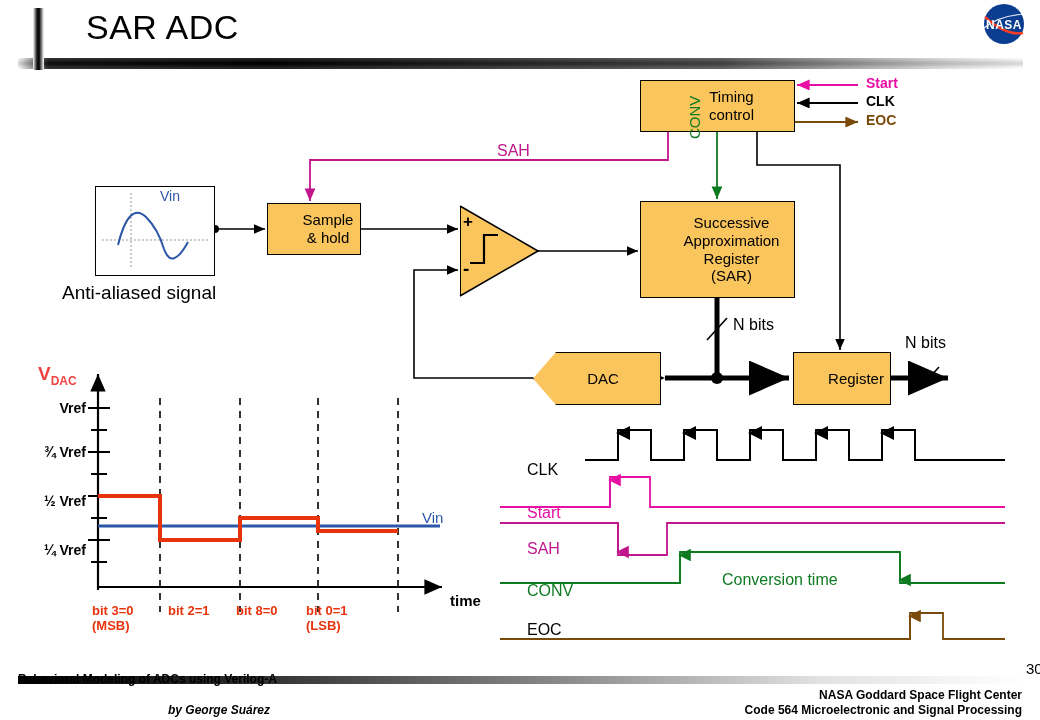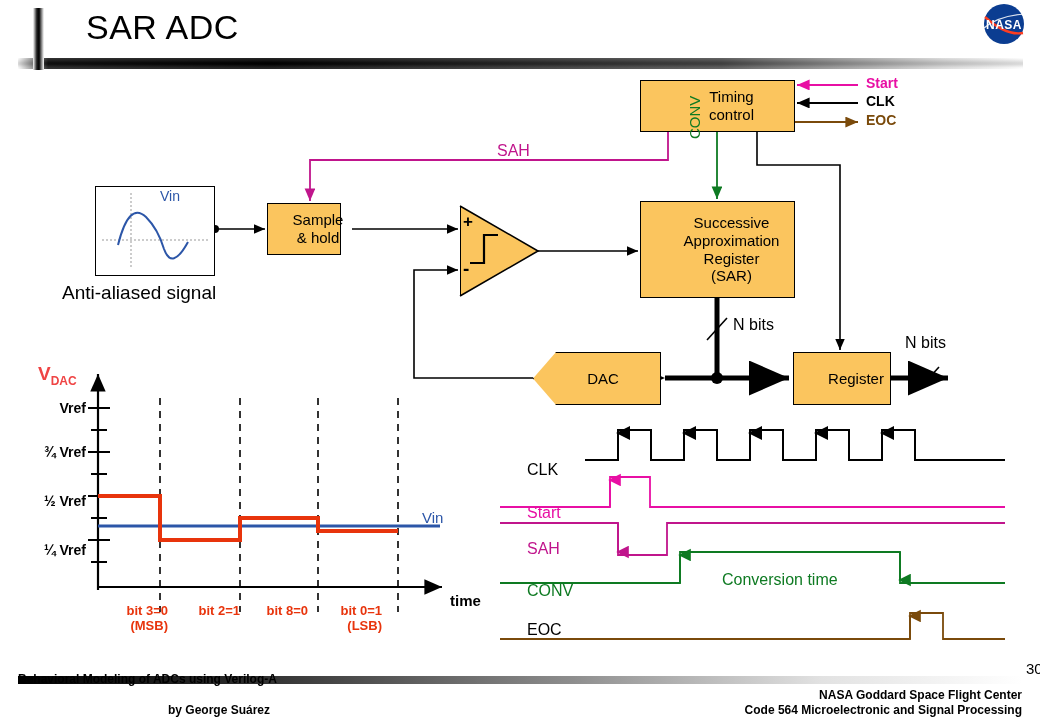--- a/index.html
+++ b/index.html
@@ -18,21 +18,21 @@
   #page-title{left:86px;top:8px;font-size:34px;letter-spacing:.5px;}
 
   
   #nasa-logo{right:8px;top:2px;width:56px;height:45px;}
 
   
   .block{background:#FBC55E;border:1.4px solid #000;box-sizing:border-box;
          display:flex;flex-direction:column;align-items:center;justify-content:center;
          font-size:15px;line-height:1.18;text-align:center;padding-left:28px;}
   #blk-timing{left:640px;top:80px;width:155px;height:52px;}
-  #blk-sample{left:267px;top:203px;width:74px;height:52px;}
+  #blk-sample{left:267px;top:203px;width:94px;height:52px;}
   #blk-sar{left:640px;top:201px;width:155px;height:97px;}
   #blk-register{left:793px;top:352px;width:98px;height:53px;}
   #blk-dac{left:533px;top:352px;width:128px;height:53px;background:transparent;border:none;
            display:block;}
   #blk-dac .pent{position:absolute;left:0;top:0;width:128px;height:53px;background:#FBC55E;
      border:1.4px solid #000;box-sizing:border-box;
      clip-path:polygon(18% 0,100% 0,100% 100%,18% 100%,0 50%);}
   #blk-dac .lbl{position:absolute;left:0;top:0;width:128px;height:53px;
      display:flex;align-items:center;justify-content:center;font-size:15px;padding-left:12px;
      box-sizing:border-box;}
@@ -65,38 +65,38 @@
   
   #vdac-axis-label{left:38px;top:363px;font-size:19px;font-weight:bold;color:#ef4444;}
   #vdac-axis-label sub{font-size:12px;}
   .ylab{position:absolute;font-size:14px;font-weight:bold;text-align:right;width:64px;}
   #ylab-vref{left:22px;top:400px;}
   #ylab-34{left:22px;top:444px;}
   #ylab-12{left:22px;top:493px;}
   #ylab-14{left:22px;top:542px;}
   #lbl-time{left:450px;top:592px;font-size:15px;font-weight:bold;}
   #lbl-vin-trace{left:422px;top:509px;font-size:15px;color:#2C56A8;}
-  .bitlab{position:absolute;font-size:13px;font-weight:bold;color:#E8340C;text-align:right;}
+  .bitlab{position:absolute;font-size:13px;font-weight:bold;color:#E8340C;text-align:left;}
 
   
   .tlab{position:absolute;font-size:16px;}
   #tl-clk{left:527px;top:461px;color:#000;}
   #tl-start{left:527px;top:504px;color:#E80FA4;}
   #tl-sah{left:527px;top:540px;color:#C0158C;}
   #tl-conv{left:527px;top:582px;color:#0E7A22;}
   #tl-eoc{left:527px;top:621px;color:#000;}
   #lbl-convtime{left:722px;top:571px;font-size:16px;color:#0E7A22;}
 
   
   #footer-rule{left:18px;top:676px;width:1005px;height:8px;
       background:linear-gradient(90deg,#000 0%,#2a2a2a 22%,#8d8d8d 55%,#e2e2e2 80%,#ffffff 100%);}
   #slide-number{left:978px;top:660px;font-size:15px;margin-left:48px;}
   .foot{position:absolute;font-size:12px;font-weight:bold;font-family:"Liberation Sans",sans-serif;}
   #foot-l1{left:18px;top:672px;}
-  #foot-l2{left:168px;top:703px;}
+  #foot-l2{left:168px;top:703px;font-style:italic;}
   #foot-r1{right:18px;top:688px;text-align:right;}
   #foot-r2{right:18px;top:703px;text-align:right;}
   svg{overflow:visible;}
 </style>
 </head>
 <body>
 
 <div class="abs" id="title-rule"></div>
 <div class="abs" id="title-bar-vertical"></div>
 <div class="abs" id="page-title">SAR ADC</div>

